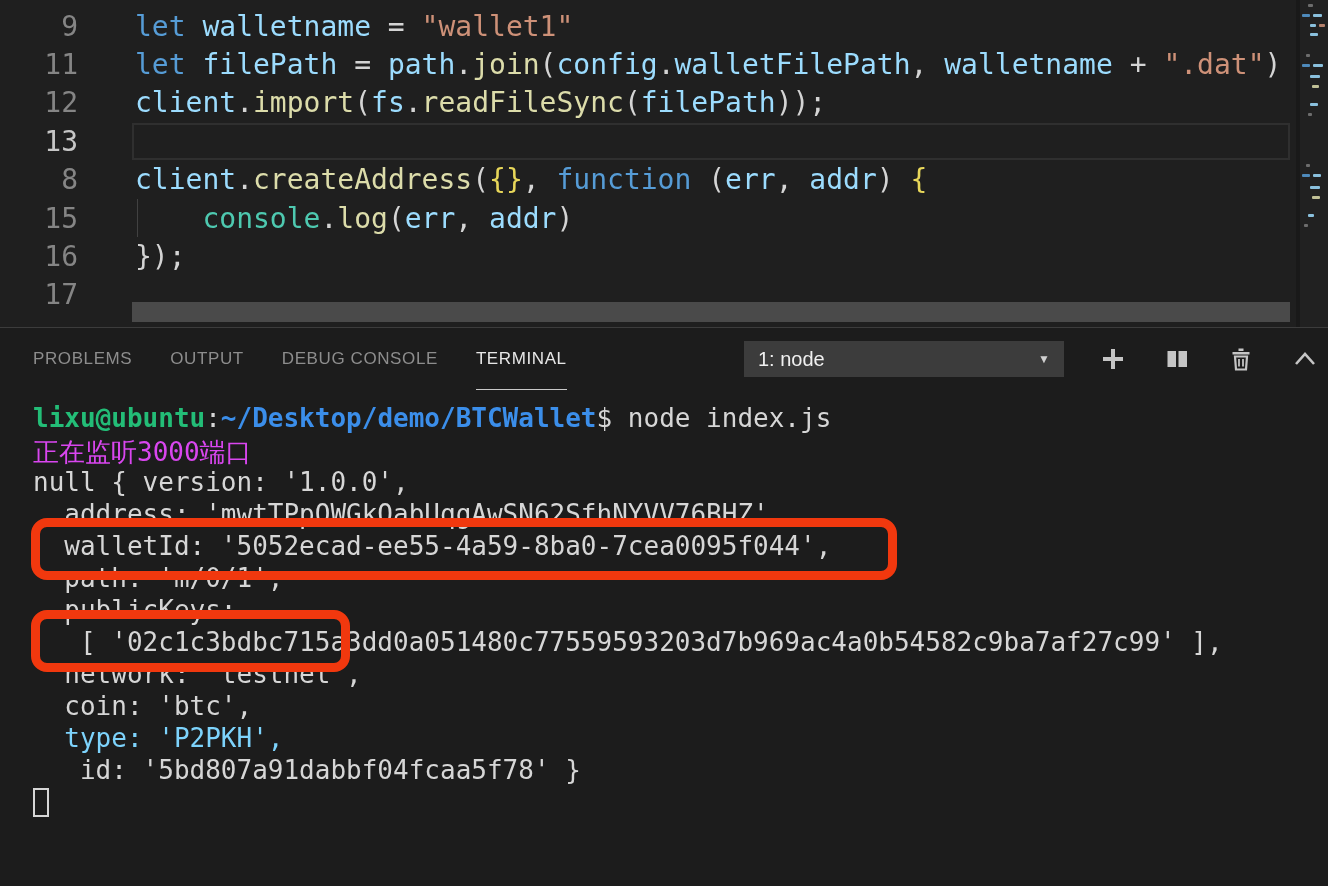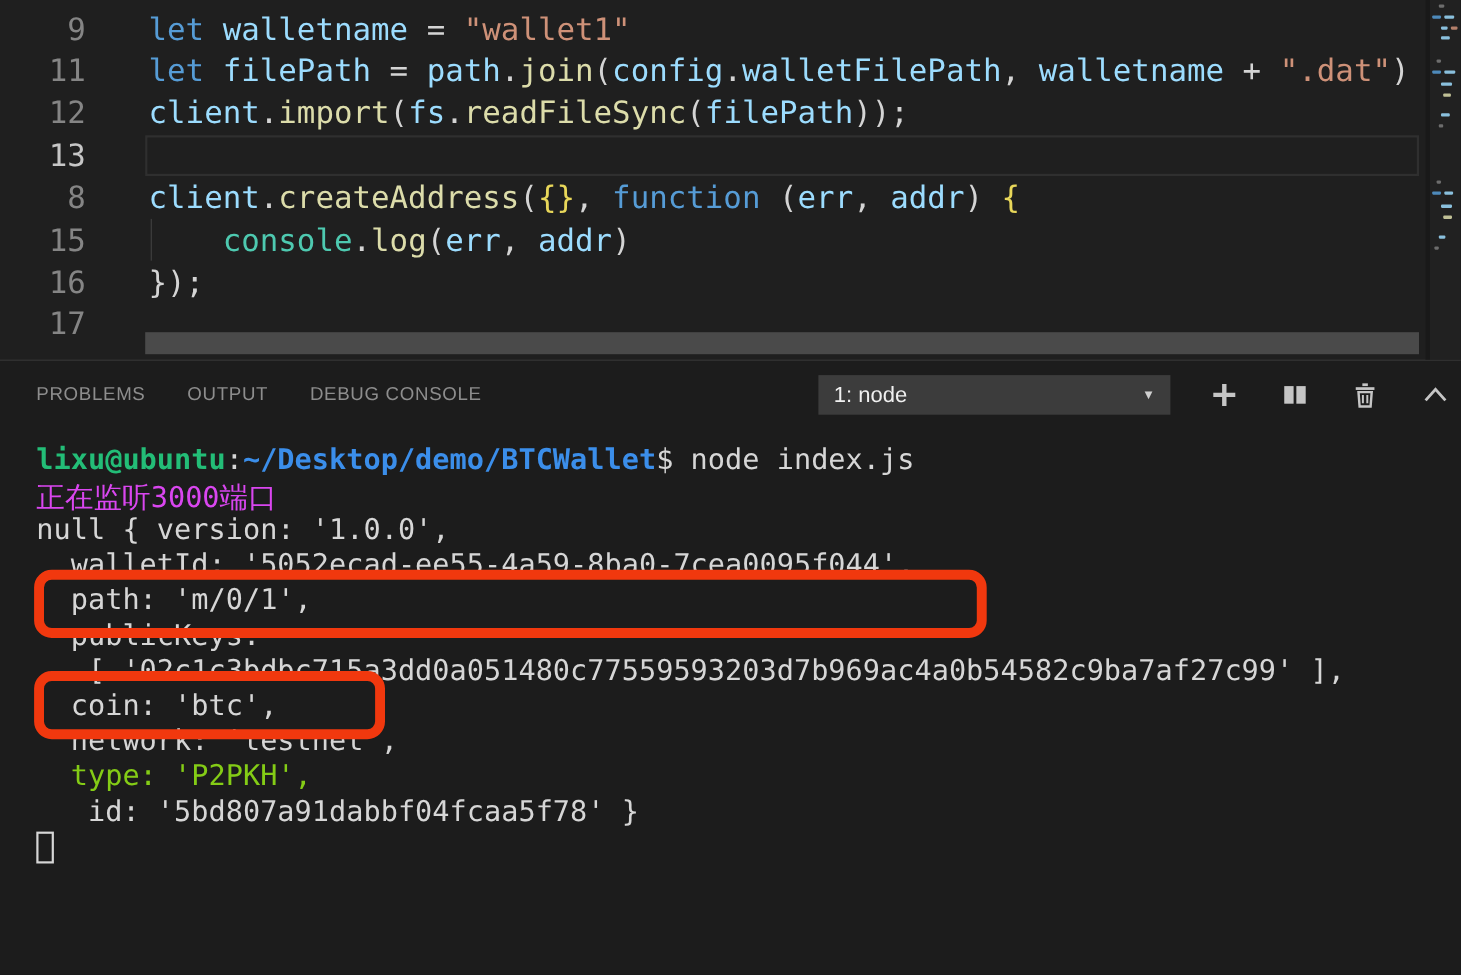--- a/index.html
+++ b/index.html
@@ -109,20 +109,21 @@
       <div class="mm-dash" style="top: 224px; left: 4px; width: 4px; background: rgb(122, 122, 122); opacity: 0.85;"></div>
     </div>
 </div>
 
 <div class="panel">
   <div class="panel-tabbar">
     <div id="tabs" style="display:flex;height:100%">
         <div class="tab">PROBLEMS</div>
         <div class="tab">OUTPUT</div>
         <div class="tab">DEBUG CONSOLE</div>
+        <div class="tab active">TERMINAL</div>
       </div>
 
     <div class="term-select">
       <span>1: node</span>
       <span class="arrow">▼</span>
     </div>
 
     <div class="icon-btn">
       <span>
         <svg width="26" height="26" viewBox="0 0 26 26">
@@ -155,27 +156,28 @@
             <path d="M4 18 L13 8 L22 18"></path>
           </svg>
       </span>
     </div>
   </div>
 
   <div class="terminal" id="terminal">
       <div class="t-line"><span class="t-bold" style="color: rgb(35, 189, 119);">lixu@ubuntu</span><span style="color: rgb(214, 214, 214);">:</span><span class="t-bold" style="color: rgb(59, 142, 234);">~/Desktop/demo/BTCWallet</span><span style="color: rgb(214, 214, 214);">$ node index.js</span></div>
       <div class="t-line"><span style="color: #d946ef;">正在监听3000端口</span></div>
       <div class="t-line"><span style="color: rgb(214, 214, 214);">null { version: '1.0.0',</span></div>
+      <div class="t-line"><span style="color: rgb(214, 214, 214);">  address: 'mwtTPpQWGkQabUqgAwSN62SfhNYVV76BHZ',</span></div>
       <div class="t-line"><span style="color: rgb(214, 214, 214);">  walletId: '5052ecad-ee55-4a59-8ba0-7cea0095f044',</span></div>
       <div class="t-line"><span style="color: rgb(214, 214, 214);">  path: 'm/0/1',</span></div>
       <div class="t-line"><span style="color: rgb(214, 214, 214);">  publicKeys:</span></div>
       <div class="t-line"><span style="color: rgb(214, 214, 214);">   [ '02c1c3bdbc715a3dd0a051480c77559593203d7b969ac4a0b54582c9ba7af27c99' ],</span></div>
+      <div class="t-line"><span style="color: rgb(214, 214, 214);">  network: 'testnet',</span></div>
       <div class="t-line"><span style="color: rgb(214, 214, 214);">  coin: 'btc',</span></div>
-      <div class="t-line"><span style="color: rgb(214, 214, 214);">  network: 'testnet',</span></div>
-      <div class="t-line"><span style="color: #84cc16;">  type: 'P2PKH',</span></div>
+      <div class="t-line"><span style="color: #7dd3fc;">  type: 'P2PKH',</span></div>
       <div class="t-line"><span style="color: rgb(214, 214, 214); text-align: right;">   id: '5bd807a91dabbf04fcaa5f78' }</span></div>
       <div class="t-line"><span class="t-cursor"></span></div>
     </div>
 </div>
 
 <div id="annots">
     <div class="annot" style="left: 31px; top: 518px; width: 866px; height: 62px; border-color: rgb(241, 56, 14);"></div>
     <div class="annot" style="left: 31px; top: 610px; width: 319px; height: 62px; border-color: rgb(241, 56, 14);"></div>
   </div>
 

